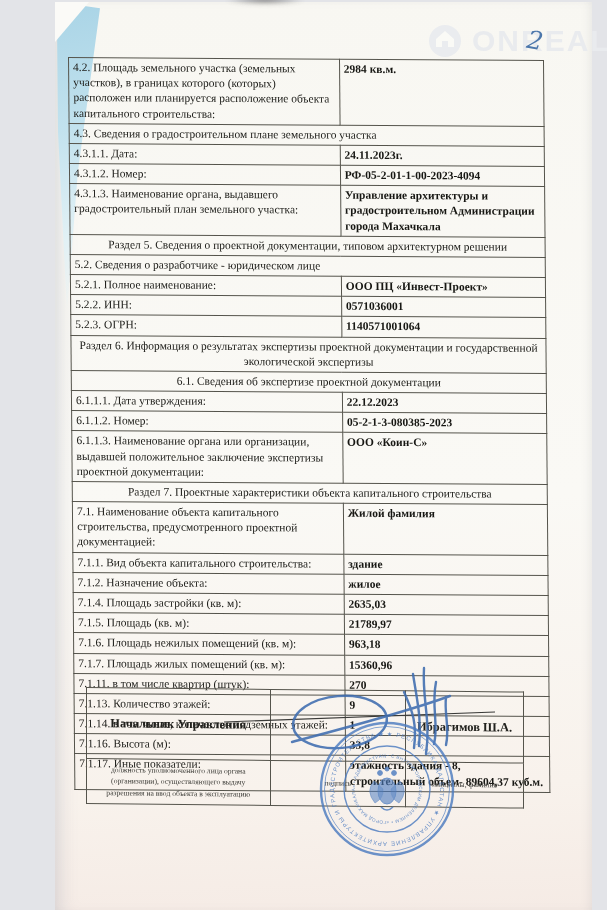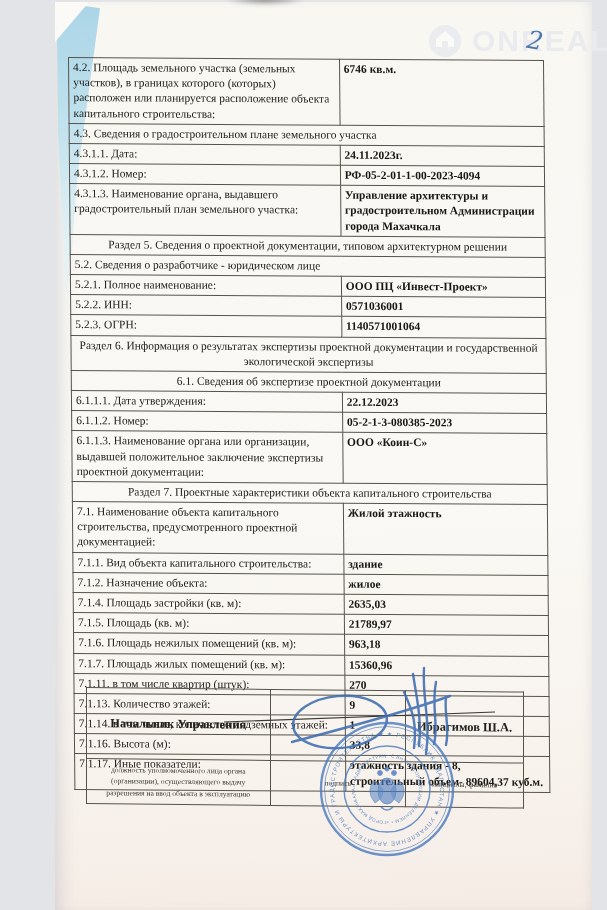--- a/index.html
+++ b/index.html
@@ -64,21 +64,21 @@
 
   <div class="doc">
     <table class="main">
       <colgroup>
           <col style="width:57%">
           <col style="width:43%">
         </colgroup>
       <tbody>
           <tr>
             <td class="lbl">4.2. Площадь земельного участка (земельных участков), в границах которого (которых) расположен или планируется расположение объекта капитального строительства:</td>
-            <td class="val">6746 кв.м.</td>
+            <td class="val">2984 кв.м.</td>
           </tr>
           <tr>
             <td colspan="2" class="full left">4.3. Сведения о градостроительном плане земельного участка</td>
           </tr>
           <tr>
             <td class="lbl">4.3.1.1. Дата:</td>
             <td class="val">24.11.2023г.</td>
           </tr>
           <tr>
             <td class="lbl">4.3.1.2. Номер:</td>
@@ -122,21 +122,21 @@
           </tr>
           <tr>
             <td class="lbl">6.1.1.3. Наименование органа или организации, выдавшей положительное заключение экспертизы проектной документации:</td>
             <td class="val">ООО «Коин-С»</td>
           </tr>
           <tr>
             <td colspan="2" class="full center">Раздел 7. Проектные характеристики объекта капитального строительства</td>
           </tr>
           <tr>
             <td class="lbl">7.1. Наименование объекта капитального строительства, предусмотренного проектной документацией:</td>
-            <td class="val">Жилой этажность</td>
+            <td class="val">Жилой фамилия</td>
           </tr>
           <tr>
             <td class="lbl">7.1.1. Вид объекта капитального строительства:</td>
             <td class="val">здание</td>
           </tr>
           <tr>
             <td class="lbl">7.1.2. Назначение объекта:</td>
             <td class="val">жилое</td>
           </tr>
           <tr>

